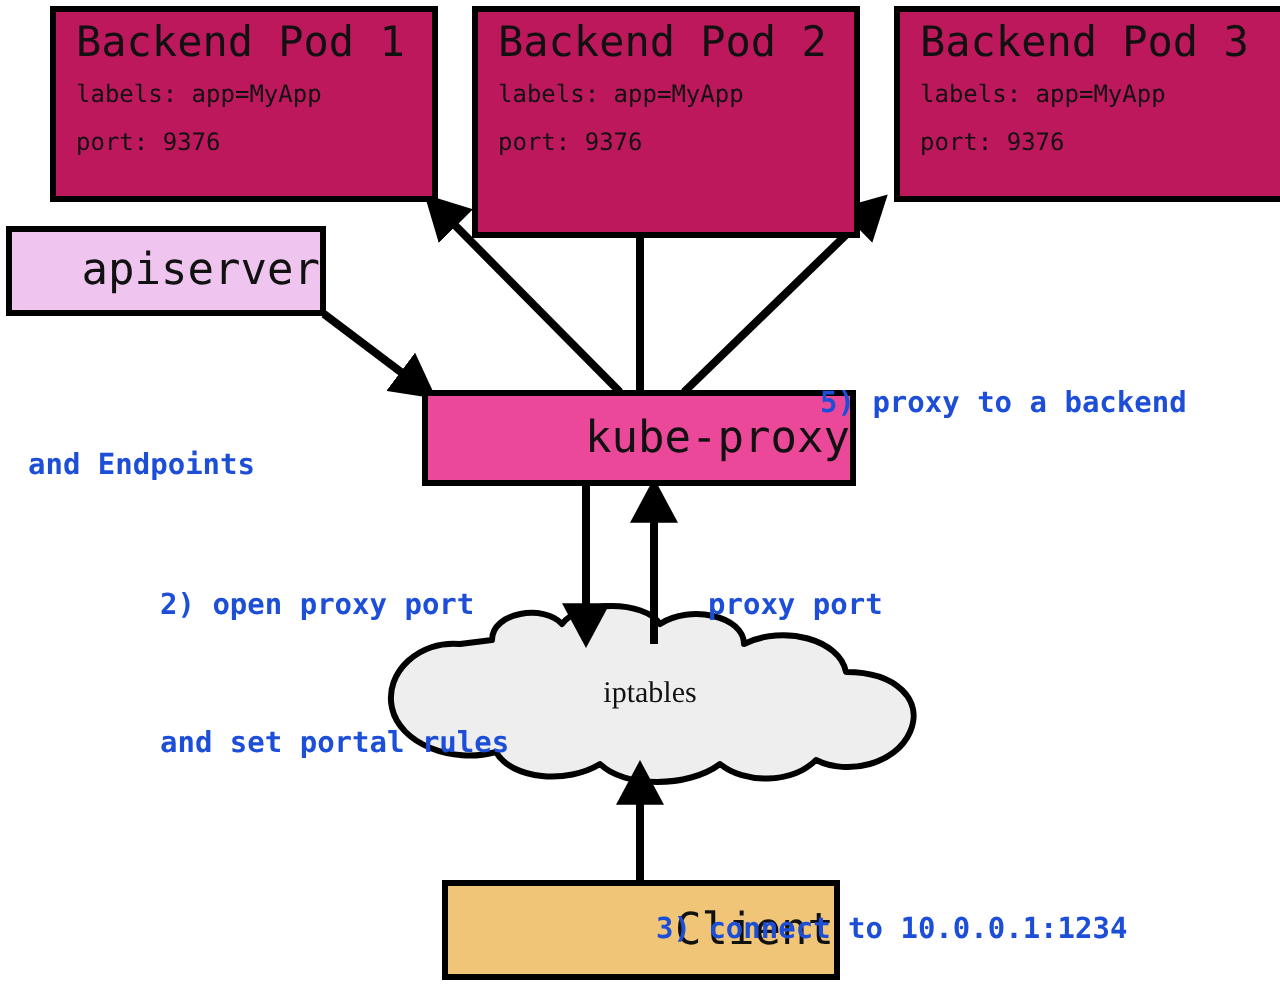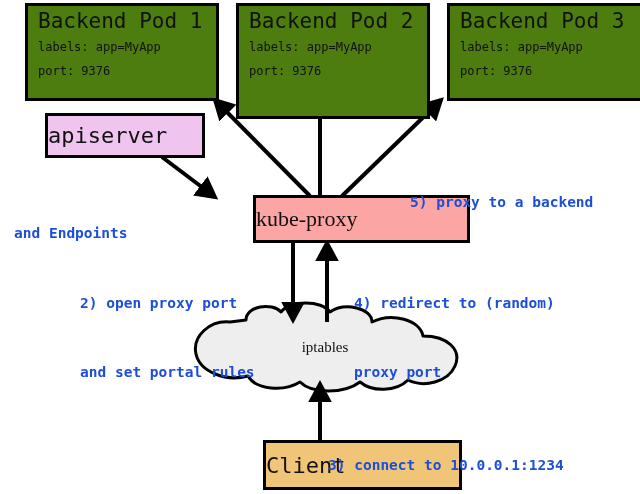--- a/index.html
+++ b/index.html
@@ -23,52 +23,50 @@
   }
   .node {
     position: absolute;
     box-sizing: border-box;
     border: 3px solid #000000;
     z-index: 5;
     font-family: "DejaVu Sans Mono", monospace;
   }
   .pod-box {
     padding: 2px 0 0 10px;
-    background: #4d7c0f;
+    background: #be185d;
   }
   .pod-title {
     font-size: 21px;
     line-height: 27px;
     color: #111111;
     white-space: nowrap;
   }
   .pod-line {
     font-size: 12px;
     line-height: 24px;
     color: #111111;
     white-space: nowrap;
   }
   .simple-box {
     display: flex;
     align-items: center;
-    justify-content: flex-start;
-    margin-left: 42px;
+    justify-content: flex-end;
   }
   .simple-box .cap {
     font-size: 22px;
     color: #111111;
     white-space: nowrap;
     letter-spacing: 0px;
   }
   #apiserver-node {
     background: #efc5ef;
   }
   #kubeproxy-node {
-    background: #fca5a5;
-    font-family: Liberation Serif, serif;
+    background: #ec4899;
   }
   #client-node {
     background: #f0c577;
   }
   .step-label {
     position: absolute;
     font-family: "DejaVu Sans Mono", monospace;
     font-weight: bold;
     font-size: 14.5px;
     line-height: 23px;
@@ -165,19 +163,18 @@
 <div class="step-label" id="step-2" style="left:80px; top:246px;">
   <div>2) open proxy port</div>
   <div>and set portal rules</div>
 </div>
 
 <div class="step-label" id="step-3" style="left:328px; top:408px;">
   <div>3) connect to 10.0.0.1:1234</div>
 </div>
 
 <div class="step-label" id="step-4" style="left:354px; top:246px;">
-  <div>4) redirect to (random)</div>
   <div>proxy port</div>
 </div>
 
 <div class="step-label" id="step-5" style="left:410px; top:145px;">
   <div>5) proxy to a backend</div>
 </div>
 
 </body></html>

